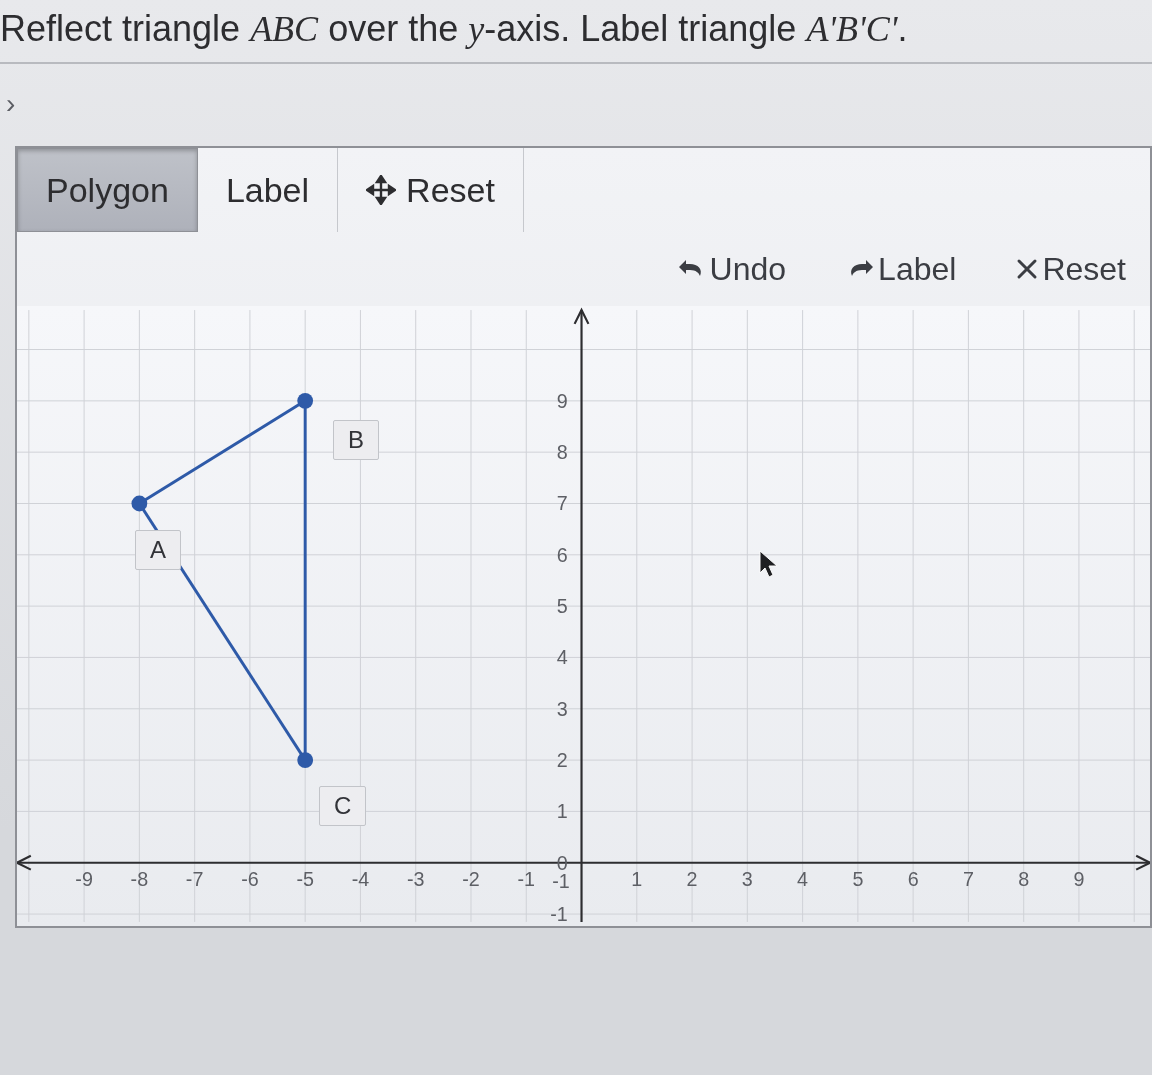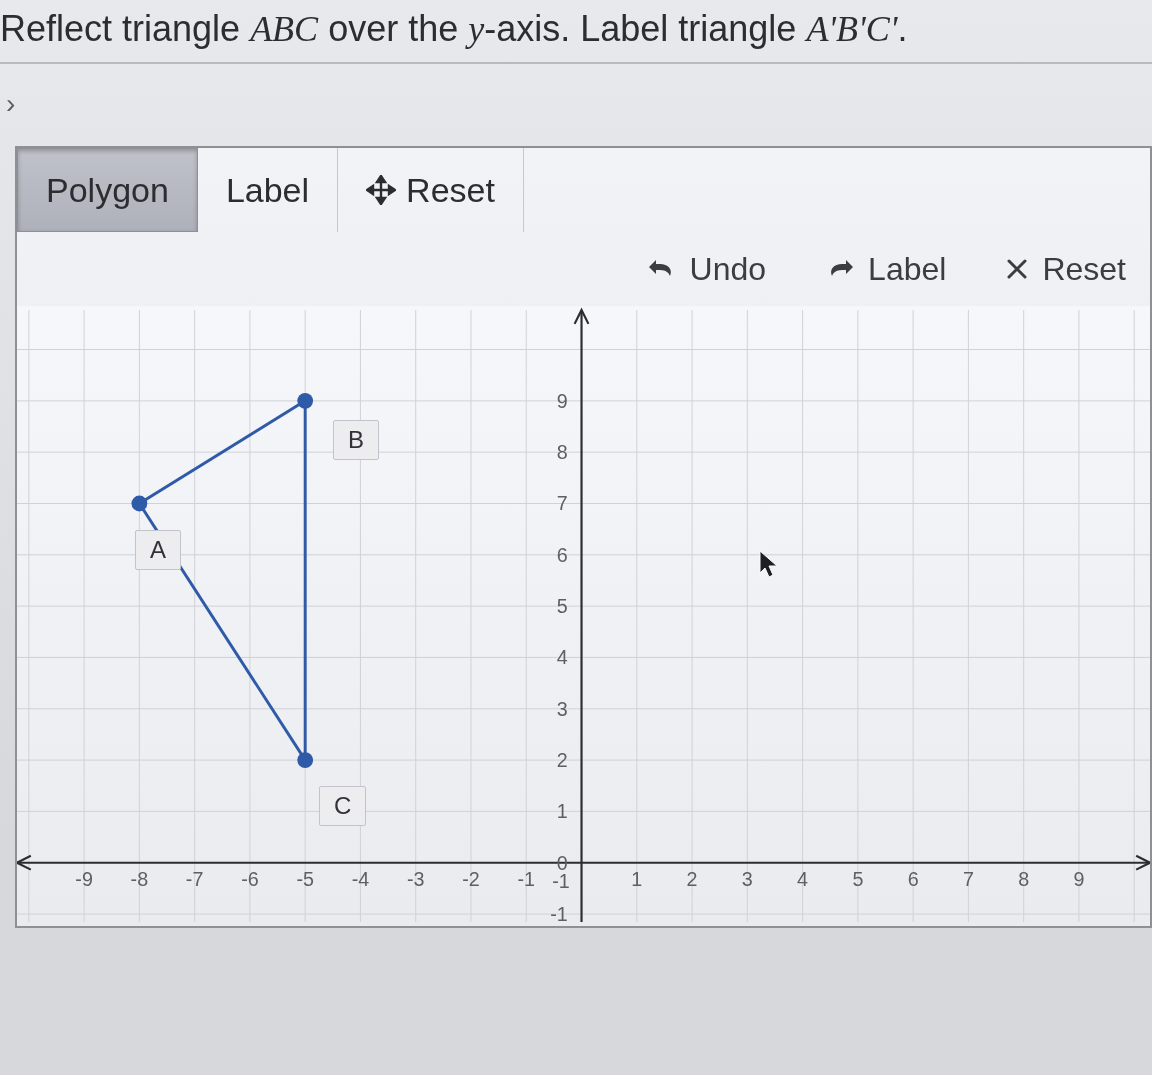--- a/index.html
+++ b/index.html
@@ -10,21 +10,21 @@
     .instr-row { display:flex; align-items:center; padding:24px 0 26px 0; }
     .instr-caret { font-size:28px; color:#5b5d63; margin:0 14px 0 6px; }
     .instr-text { font-size:46px; color:#2d2d30; letter-spacing:.5px; }
     .tool-panel { border:2px solid #8e9096; background:linear-gradient(#f2f3f6,#e2e4e8);margin-left:15px; }
     .toolbar { display:flex; align-items:stretch; height:84px; }
     .tbtn { display:flex; align-items:center; justify-content:center; font-size:34px; color:#2d2d30; padding:0 28px; border-right:1px solid #c6c8cd; cursor:pointer; }
     .tbtn.active { background:linear-gradient(#bfc2c9,#aeb1ba); border:1px solid #8e9096; box-shadow:inset 0 2px 4px rgba(0,0,0,.25); }
     .tbtn .move-icon { margin-right:10px; }
     .move-icon svg { display:block; }
     .history-bar { display:flex; justify-content:flex-end; align-items:center; height:74px; padding-right:24px; gap:60px; }
-    .hbtn { display:flex; align-items:center; font-size:32px; color:#3b3d43; cursor:pointer; gap:14px; }
+    .hbtn { display:flex; align-items:center; font-size:32px; color:#3b3d43; cursor:pointer; gap:4px; }
     .hbtn .ico { display:inline-flex; }
     .graph-wrap { position:relative; height:620px; background:linear-gradient(#f6f7fa,#e9ebef); overflow:hidden; }
     .graph-svg { position:absolute; inset:0; width:100%; height:100%; }
     .graph-label-box { position:absolute; background:#ededf0; border:1px solid #c2c4c9; padding:5px 14px; font-size:24px; color:#323338; border-radius:2px; }
     .cursor-pointer { position:absolute; }
   </style>
 </head>
 <body>
 <div class="page">
 

